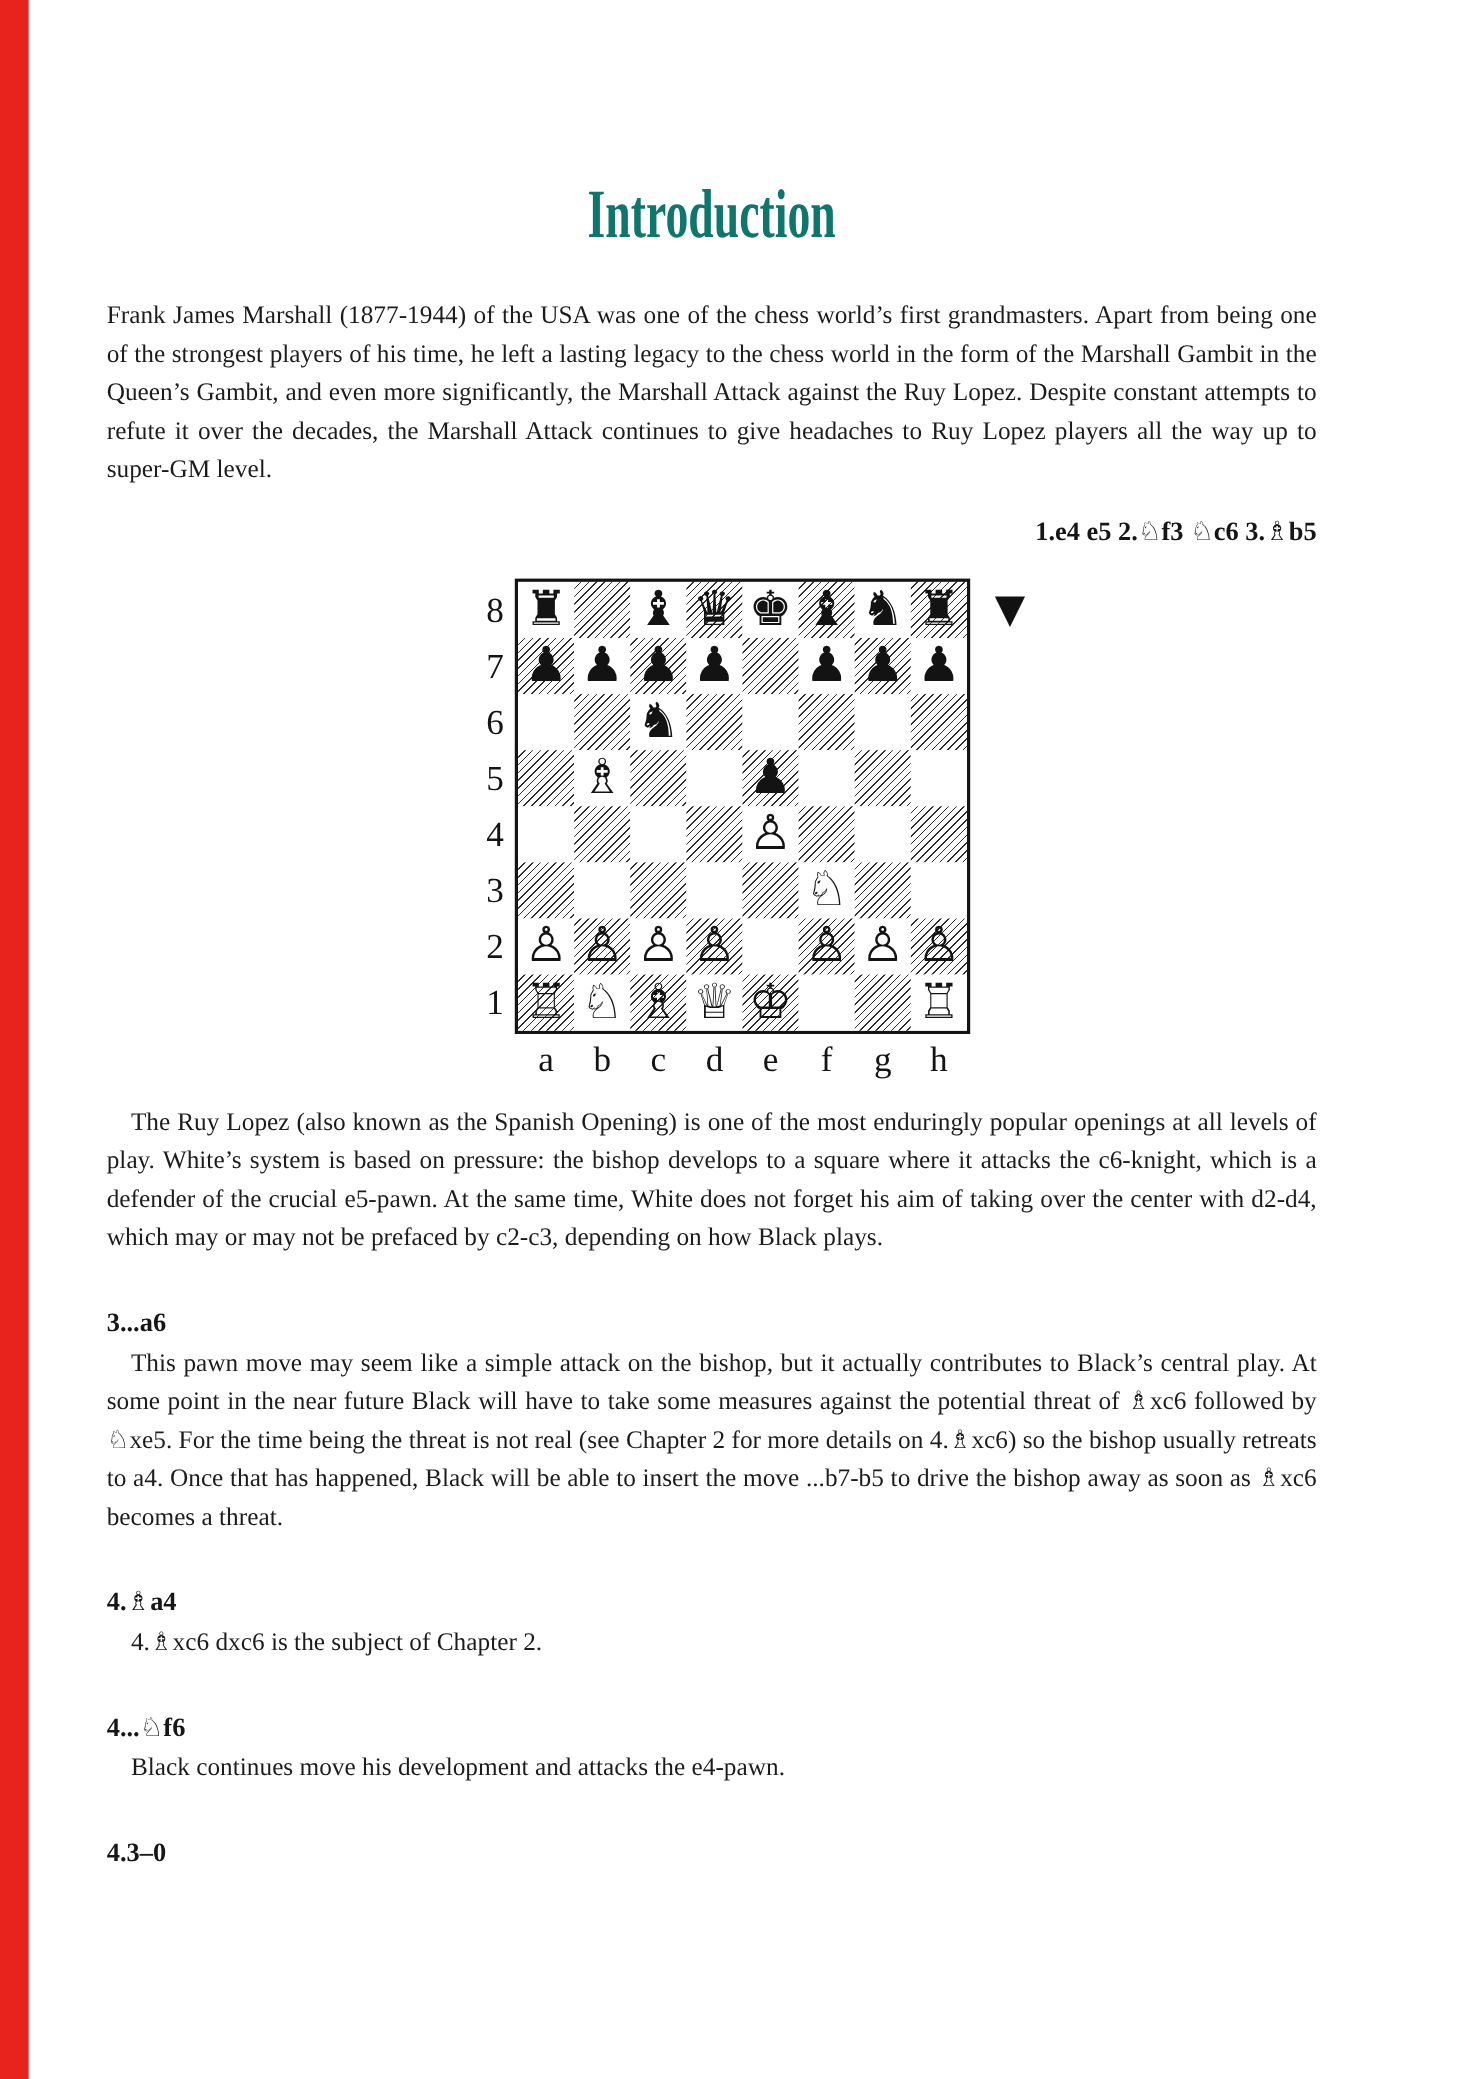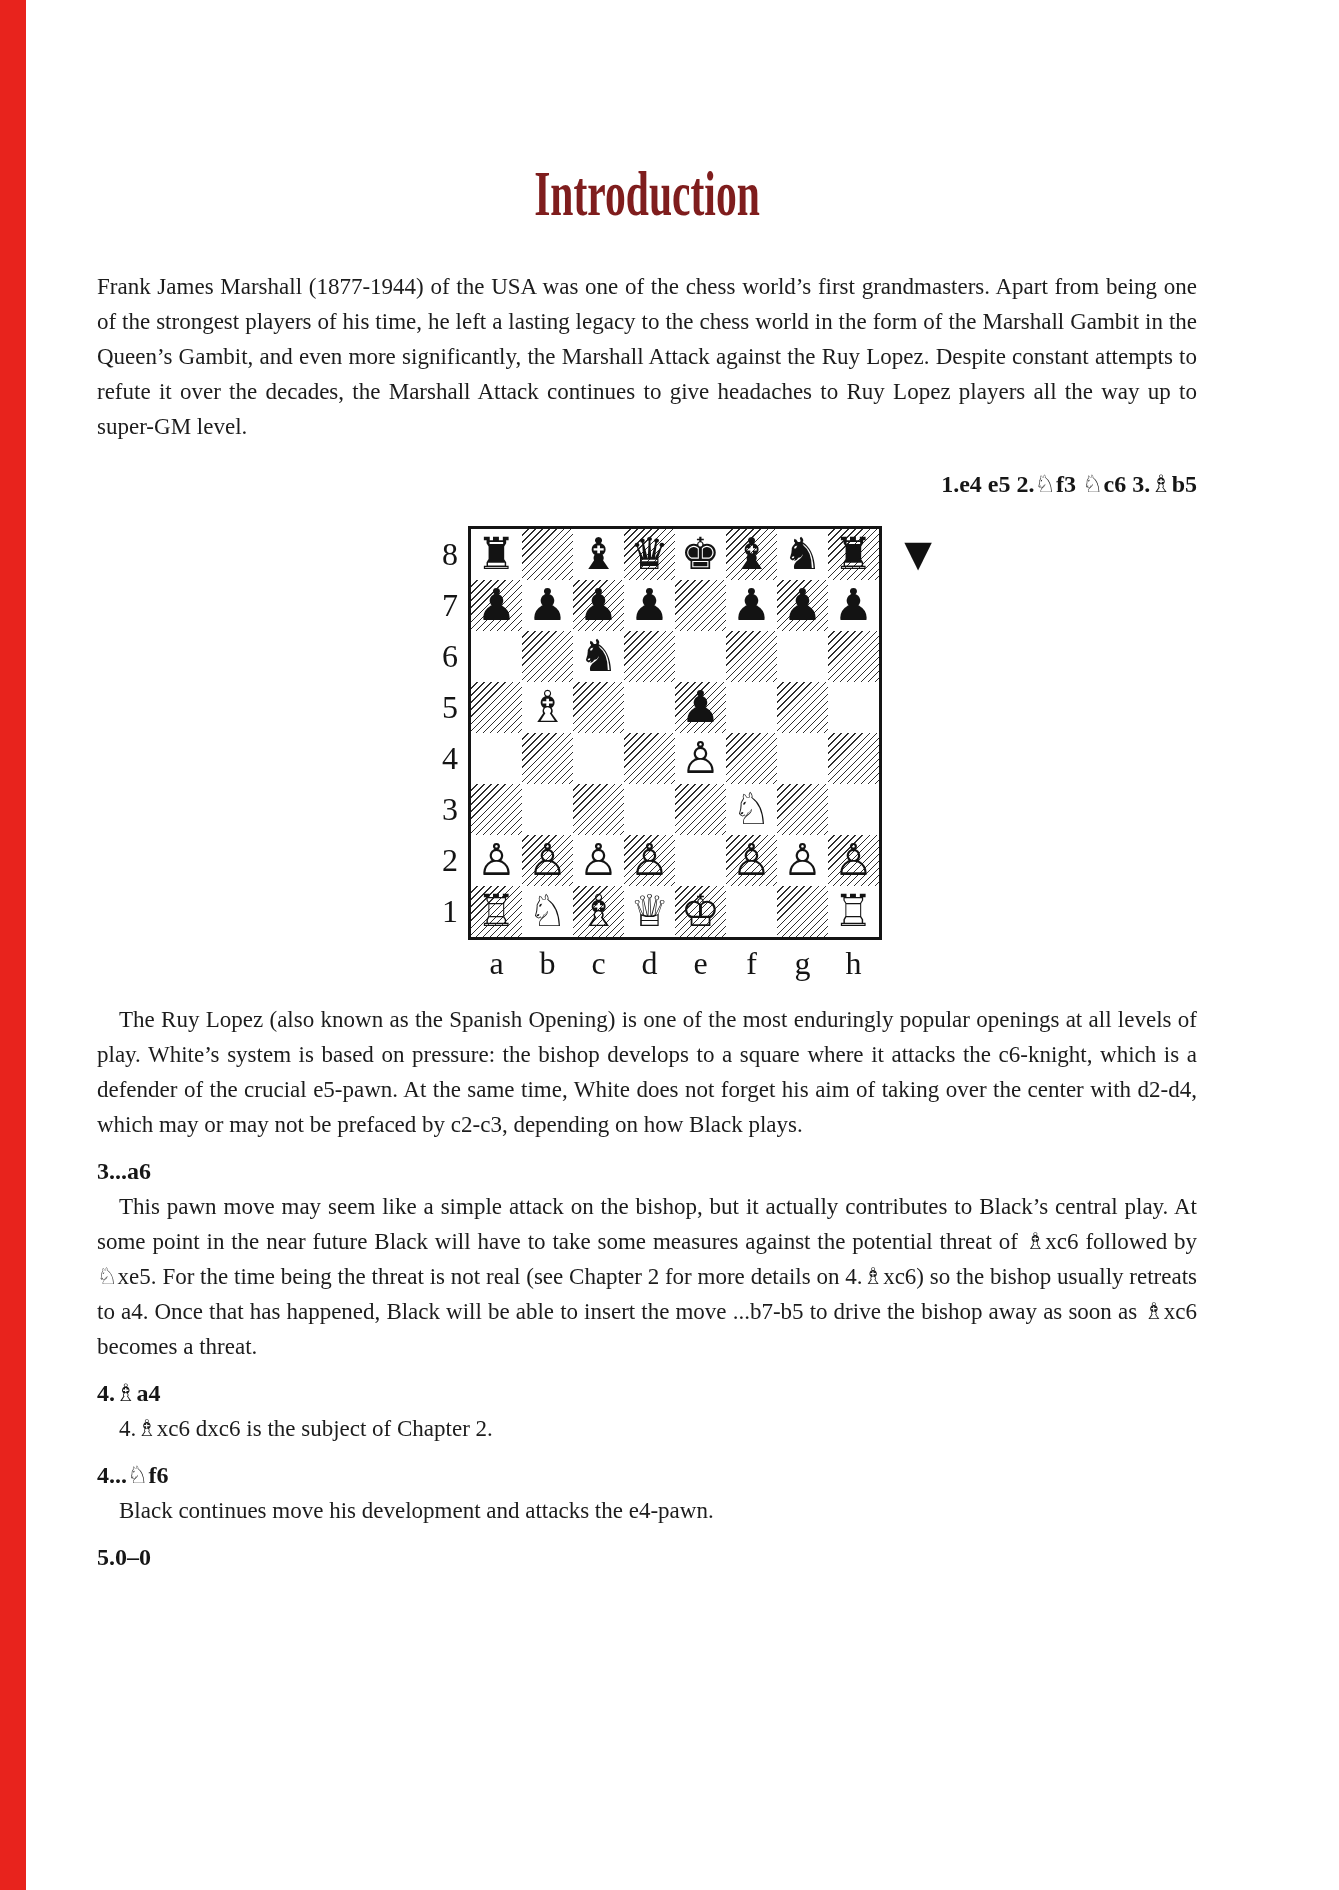--- a/index.html
+++ b/index.html
@@ -18,40 +18,40 @@
     width: 26px; height: 1890px;
   }
   .page { padding: 0 142px 0 97px; }
 
   h1.title {
     text-align: center;
     margin-top: 163px;
     font-size: 63px;
     line-height: 63px;
     font-weight: bold;
-    color: #7f1d1d;
+    color: #0f766e;
     white-space: nowrap;
   }
   .title-inner { display: inline-block; transform: scaleX(0.66); transform-origin: 50% 50%; }
 
   p.body {
     font-size: 23px;
     line-height: 35px;
     text-align: justify;
     text-indent: 22px;
     color: #1c1c1c;
   }
   p.first { text-indent: 0; margin-top: 43px; }
   p.ruy { margin-top: 20px; }
 
   .move-heading {
     font-size: 24px;
     line-height: 35px;
     font-weight: bold;
-    margin-top: 12px;
+    margin-top: 44px;
     color: #161616;
   }
   .move-heading.mainline { margin-top: 23px; text-align: right; }
 
   
   .diagram { margin-top: 24px; }
   .board-area { position: relative; width: fit-content; margin: 0 auto; transform: translateX(10px); }
   .board-flex { display: flex; align-items: flex-start; }
   .ranks { width: 36px; padding-top: 3px; }
   .rank-label {
@@ -273,16 +273,16 @@
     <h2 class="move-heading">4.♗a4</h2>
     <p class="body">4.♗xc6 dxc6 is the subject of Chapter 2.</p>
   </div>
 
   <div class="section">
     <h2 class="move-heading">4...♘f6</h2>
     <p class="body">Black continues move his development and attacks the e4-pawn.</p>
   </div>
 
   <div class="section">
-    <h2 class="move-heading">5.0–0</h2>
+    <h2 class="move-heading">4.3–0</h2>
   </div>
 
 </div>
 
 </body></html>

